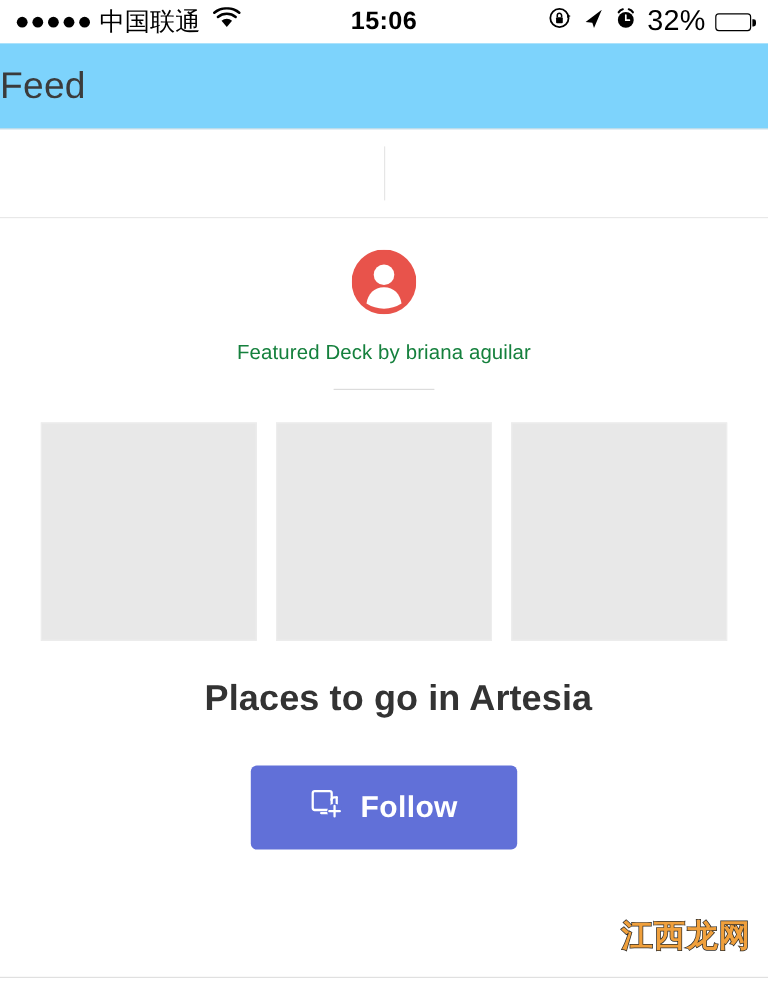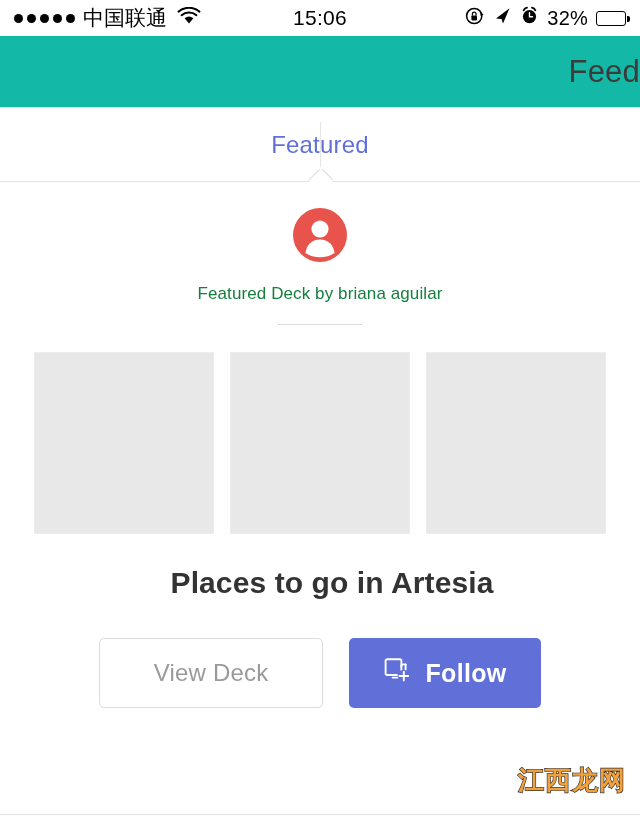--- a/index.html
+++ b/index.html
@@ -57,33 +57,33 @@
     font-family: "DejaVu Sans", sans-serif;
     line-height: 1;
   }
   .wifi-icon { display: block; margin-left: 2px; }
 
   .status-center {
     position: absolute;
     left: 0; right: 0;
     text-align: center;
     font-size: 21px;
-    font-weight: normal;
+    font-weight: bold;
     letter-spacing: 0.3px;
     pointer-events: none;
   }
 
   .status-right {
     margin-left: auto;
     display: flex;
     align-items: center;
     gap: 8px;
     z-index: 2;
   }
-  .batt-pct { font-size: 20px; letter-spacing: 0.2px; }
+  .batt-pct { font-size: 24px; letter-spacing: 0.2px; }
   .batt {
     position: relative;
     width: 30px;
     height: 15px;
     border: 1.6px solid #000;
     border-radius: 3px;
     padding: 1.6px;
   }
   .batt::after {
     content: "";
@@ -100,23 +100,23 @@
     width: 32%;
     background: #000;
     border-radius: 1px;
   }
 
   
   .navbar {
     flex: 0 0 72px;
     display: flex;
     align-items: center;
-    justify-content: flex-end;
+    justify-content: flex-start;
     border-bottom: 1px solid #e3e3e3;
-    background: #14b8a6;
+    background: #7dd3fc;
   }
   .nav-title {
     font-size: 31px;
     color: #3b3b3b;
     font-weight: 400;
     letter-spacing: 0.2px;
   }
 
   
   .tabs {
@@ -241,21 +241,21 @@
     border-radius: 5px;
     background: #ffffff;
     color: #9a9a9a;
     font-size: 24px;
     font-family: "Liberation Sans", sans-serif;
     letter-spacing: 0.2px;
     cursor: pointer;
   }
 
   .btn-follow {
-    width: 192px;
+    width: 222px;
     height: 70px;
     border: none;
     border-radius: 5px;
     background: #6170d8;
     color: #ffffff;
     font-size: 25px;
     font-weight: bold;
     font-family: "Liberation Sans", sans-serif;
     letter-spacing: 0.3px;
     display: flex;
@@ -344,24 +344,20 @@
       </span>
     </div>
   </div>
 
   <div class="navbar">
     <div class="nav-title">Feed</div>
   </div>
 
   <div class="tabs">
     <div class="tab-divider"></div>
-    <div class="tab active">
-      <span>Featured</span>
-      <span class="tab-caret"></span>
-    </div>
   </div>
 
   <div class="feed">
 
     <div class="avatar">
       <svg width="54" height="54" viewBox="0 0 54 54">
         <defs>
           <mask id="person-cut">
             <rect x="0" y="0" width="54" height="54" fill="#fff"></rect>
             <circle cx="27" cy="21" r="8.6" fill="#000"></circle>
@@ -377,21 +373,20 @@
 
     <div class="thumbs">
       <div class="thumb"></div>
       <div class="thumb"></div>
       <div class="thumb"></div>
     </div>
 
     <div class="deck-title">Places to go in Artesia</div>
 
     <div class="actions">
-      <button class="btn-view">View Deck</button>
       <button class="btn-follow">
         <span class="follow-icon">
           <svg width="28" height="28" viewBox="0 0 28 28">
             <path d="M3.2 3.2 h12.6 a1.6 1.6 0 0 1 1.6 1.6 v12.6 a1.6 1.6 0 0 1 -1.6 1.6 H3.2 a1.6 1.6 0 0 1 -1.6 -1.6 V4.8 a1.6 1.6 0 0 1 1.6 -1.6 z" fill="none" stroke="#ffffff" stroke-width="1.9"></path>
             <path d="M21.6 8.4 v11 a2.2 2.2 0 0 1 -2.2 2.2 H8.6" fill="none" stroke="#ffffff" stroke-width="1.9" stroke-linecap="round"></path>
             <path d="M21.6 8.4 h-2.2 a2.2 2.2 0 0 0 -2.2 2.2" fill="none" stroke="#ffffff" stroke-width="1.9" stroke-linecap="round"></path>
             <circle cx="19.8" cy="20" r="6.2" fill="#6170d8"></circle>
             <path d="M19.8 15.6 v8.8 M15.4 20 h8.8" stroke="#ffffff" stroke-width="1.9" stroke-linecap="round"></path>
           </svg>
         </span>

